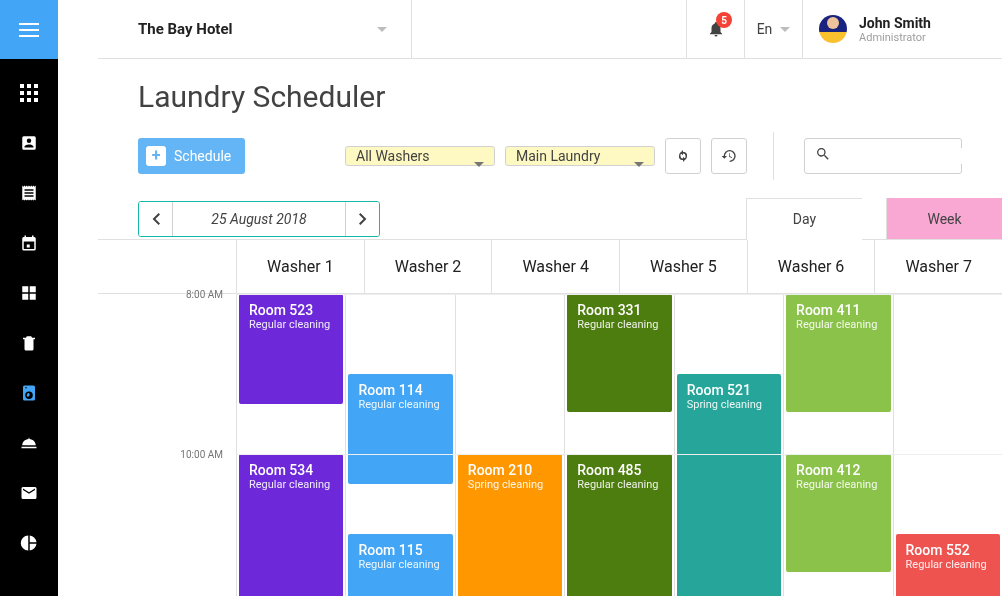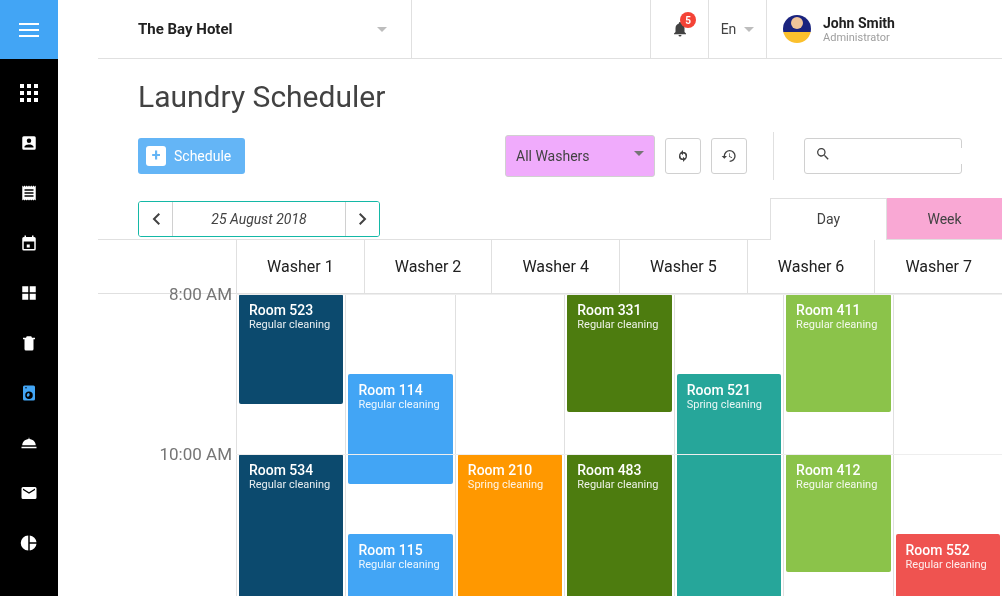--- a/index.html
+++ b/index.html
@@ -18,74 +18,74 @@
 .main { flex: 1; display: flex; flex-direction: column; padding-left: 40px; }
 
 
 .topbar { height: 59px; border-bottom: 1px solid #e0e0e0; display: flex; align-items: stretch; }
 .hotel-select { width: 314px; border-right: 1px solid #e0e0e0; display: flex; align-items: center; padding: 0 24px 0 40px; justify-content: space-between; cursor: pointer; }
 .hotel-select .name { font-weight: 700; font-size: 15px; color: #212121; }
 .topbar-spacer { flex: 1; }
 .notif { width: 58px; border-left: 1px solid #e0e0e0; display: flex; align-items: center; justify-content: center; position: relative; cursor: pointer; }
 .notif-badge { position: absolute; top: 12px; right: 12px; min-width: 16px; height: 16px; border-radius: 8px; background: #f44336; color: #fff; font-size: 10px; font-weight: 700; display: flex; align-items: center; justify-content: center; padding: 0 3px; }
 .lang { width: 58px; border-left: 1px solid #e0e0e0; display: flex; align-items: center; justify-content: center; gap: 8px; cursor: pointer; font-size: 14px; color: #424242; }
-.user { width: 236px; border-left: 1px solid #e0e0e0; display: flex; align-items: center; padding: 0 16px; gap: 12px; cursor: pointer; }
+.user { width: 200px; border-left: 1px solid #e0e0e0; display: flex; align-items: center; padding: 0 16px; gap: 12px; cursor: pointer; }
 .avatar { width: 28px; height: 28px; border-radius: 50%; background: linear-gradient(180deg, #1a237e 60%, #fbc02d 60%); position: relative; }
 .avatar::after { content: ""; position: absolute; top: 2px; left: 8px; width: 12px; height: 12px; border-radius: 50%; background: #f0c49a; }
 .user-meta .uname { font-weight: 700; font-size: 14px; color: #212121; }
 .user-meta .urole { font-size: 11px; color: #9e9e9e; }
 
 
 .page-header { padding: 20px 40px 0 40px; }
 .page-title { font-size: 30px; font-weight: 400; color: #424242; }
 
 
 .toolbar { display: flex; align-items: center; padding: 18px 40px 0 40px; gap: 10px; }
 .btn-schedule { background: #64b5f6; color: #fff; border: none; border-radius: 3px; height: 36px; padding: 0 14px 0 8px; display: flex; align-items: center; gap: 8px; font-size: 14px; cursor: pointer; }
 .btn-schedule .plus { width: 20px; height: 20px; background: #fff; border-radius: 3px; display: flex; align-items: center; justify-content: center; color: #64b5f6; font-weight: 700; font-size: 16px; line-height: 1; }
 .toolbar-spacer { flex: 1; }
-.select { height: 42px; border: 1px solid #d0d0d0; border-radius: 3px; background: #f0abfc; padding: 0 30px 0 10px; font-size: 14px; color: #424242; display: flex; align-items: center; position: relative; cursor: pointer; min-width: 150px; }
+.select { height: 20px; border: 1px solid #d0d0d0; border-radius: 3px; background: #fef9c3; padding: 0 30px 0 10px; font-size: 14px; color: #424242; display: flex; align-items: center; position: relative; cursor: pointer; min-width: 150px; }
 .select::after { content: ""; position: absolute; right: 10px; top: 15px; border-left: 5px solid transparent; border-right: 5px solid transparent; border-top: 5px solid #757575; }
 .iconbtn { width: 36px; height: 36px; border: 1px solid #d0d0d0; border-radius: 3px; background: #fff; display: flex; align-items: center; justify-content: center; cursor: pointer; }
 .toolbar-sep { width: 1px; height: 48px; background: #e0e0e0; margin: 0 20px 0 16px; }
 .search { height: 36px; width: 158px; border: 1px solid #d0d0d0; border-radius: 3px; background: #fff; display: flex; align-items: center; padding: 0 10px; }
 .search input { border: none; outline: none; flex: 1; font-size: 14px; margin-left: 6px; }
 .icon-small svg { width: 16px; height: 16px; fill: #424242; }
 .caret { width: 0; height: 0; border-left: 5px solid transparent; border-right: 5px solid transparent; border-top: 5px solid #bdbdbd; }
 
 
 .subbar { display: flex; align-items: center; padding: 18px 0 0 40px; border-bottom: 1px solid #e0e0e0; height: 60px; }
 .date-nav { display: flex; border: 1px solid #14b8a6; border-radius: 3px; overflow: hidden; height: 36px; font-style: italic; }
 .date-nav button { width: 34px; background: #fff; border: none; border-right: 1px solid #d0d0d0; cursor: pointer; display: flex; align-items: center; justify-content: center; }
 .date-nav button:last-child { border-right: none; border-left: 1px solid #d0d0d0; }
 .date-nav .date-label { width: 172px; display: flex; align-items: center; justify-content: center; font-size: 14px; color: #424242; background: #fff; cursor: pointer; }
 .subbar-spacer { flex: 1; }
-.view-tabs { display: flex; height: 100%; align-self: flex-end; }
+.view-tabs { display: flex; height: 100%; align-self: flex-end; gap: 24px; }
 .view-tab { width: 116px; display: flex; align-items: center; justify-content: center; font-size: 14px; color: #424242; border-left: 1px solid #e0e0e0; cursor: pointer; background: #f9a8d4; }
 .view-tab.active { background: #fff; border-top: 1px solid #e0e0e0; position: relative; }
 .view-tab.active::after { content:""; position:absolute; bottom:-1px; left:0; right:0; height:1px; background:#fff; }
 
 
 .sched { position: relative; flex: 1; overflow: hidden; }
 .sched-header { display: flex; border-bottom: 1px solid #e0e0e0; height: 54px; }
 .time-gutter { width: 138px; }
 .col-head { flex: 1; border-left: 1px solid #e0e0e0; display: flex; align-items: center; justify-content: center; font-size: 16px; color: #212121; }
 .sched-body { position: relative; display: flex; height: 500px; }
 .time-col { width: 138px; position: relative; }
-.time-label { position: absolute; right: 4px; font-size: 17px; color: #757575; transform: translateY(-50%); }
+.time-label { position: absolute; right: 13px; font-size: 10px; color: #757575; transform: translateY(-50%); }
 .grid-cols { flex: 1; display: flex; position: relative; }
 .gcol { flex: 1; border-left: 1px solid #e0e0e0; position: relative; }
 .hr-line { position: absolute; left: 138px; right: 0; height: 1px; background: #eeeeee; }
 
 .event { position: absolute; left: 2px; right: 2px; border-radius: 2px; padding: 8px 10px; color: #fff; overflow: hidden; cursor: pointer; }
 .event .e-title { font-size: 14px; font-weight: 500; }
 .event .e-sub { font-size: 11px; opacity: 0.9; }
 
 
-.c-green   { background: #0c4a6e; }
+.c-green   { background: #6d28d9; }
 .c-blue    { background: #42a5f5; }
 .c-orange  { background: #ff9800; }
 .c-purple  { background: #4d7c0f; }
 .c-teal    { background: #26a69a; }
 .c-lime    { background: #8bc34a; }
 .c-red     { background: #ef5350; }
 </style>
 </head>
 <body>
 
@@ -194,20 +194,23 @@
 
     <div class="toolbar">
       <button class="btn-schedule">
         <span class="plus">+</span>
         <span>Schedule</span>
       </button>
       <div class="toolbar-spacer"></div>
       <div class="select">
         <span>All Washers</span>
       </div>
+      <div class="select">
+        <span>Main Laundry</span>
+      </div>
       <div class="iconbtn icon-small">
         <svg viewBox="0 0 24 24">
             <path d="M12 6V3L8 7l4 4V8a4 4 0 11-4 4H6a6 6 0 106-6z"></path>
             <path d="M12 18v3l4-4-4-4v3a4 4 0 114-4h2a6 6 0 10-6 6z"></path>
           </svg>
       </div>
       <div class="iconbtn icon-small">
         <svg viewBox="0 0 24 24">
             <path d="M13 3a9 9 0 00-9 9H1l4 4 4-4H6a7 7 0 117 7v2a9 9 0 000-18zm-1 5v5l4 2 .75-1.23L13 12.5V8z"></path>
           </svg>
@@ -291,21 +294,21 @@
                 <div class="e-title">Room 210</div>
                 <div class="e-sub">Spring cleaning</div>
               </div>
             </div>
             <div class="gcol">
               <div class="event c-purple" style="top: 0px; height: 118px;">
                 <div class="e-title">Room 331</div>
                 <div class="e-sub">Regular cleaning</div>
               </div>
               <div class="event c-purple" style="top: 160px; height: 158px;">
-                <div class="e-title">Room 483</div>
+                <div class="e-title">Room 485</div>
                 <div class="e-sub">Regular cleaning</div>
               </div>
             </div>
             <div class="gcol">
               <div class="event c-teal" style="top: 80px; height: 278px;">
                 <div class="e-title">Room 521</div>
                 <div class="e-sub">Spring cleaning</div>
               </div>
             </div>
             <div class="gcol">

